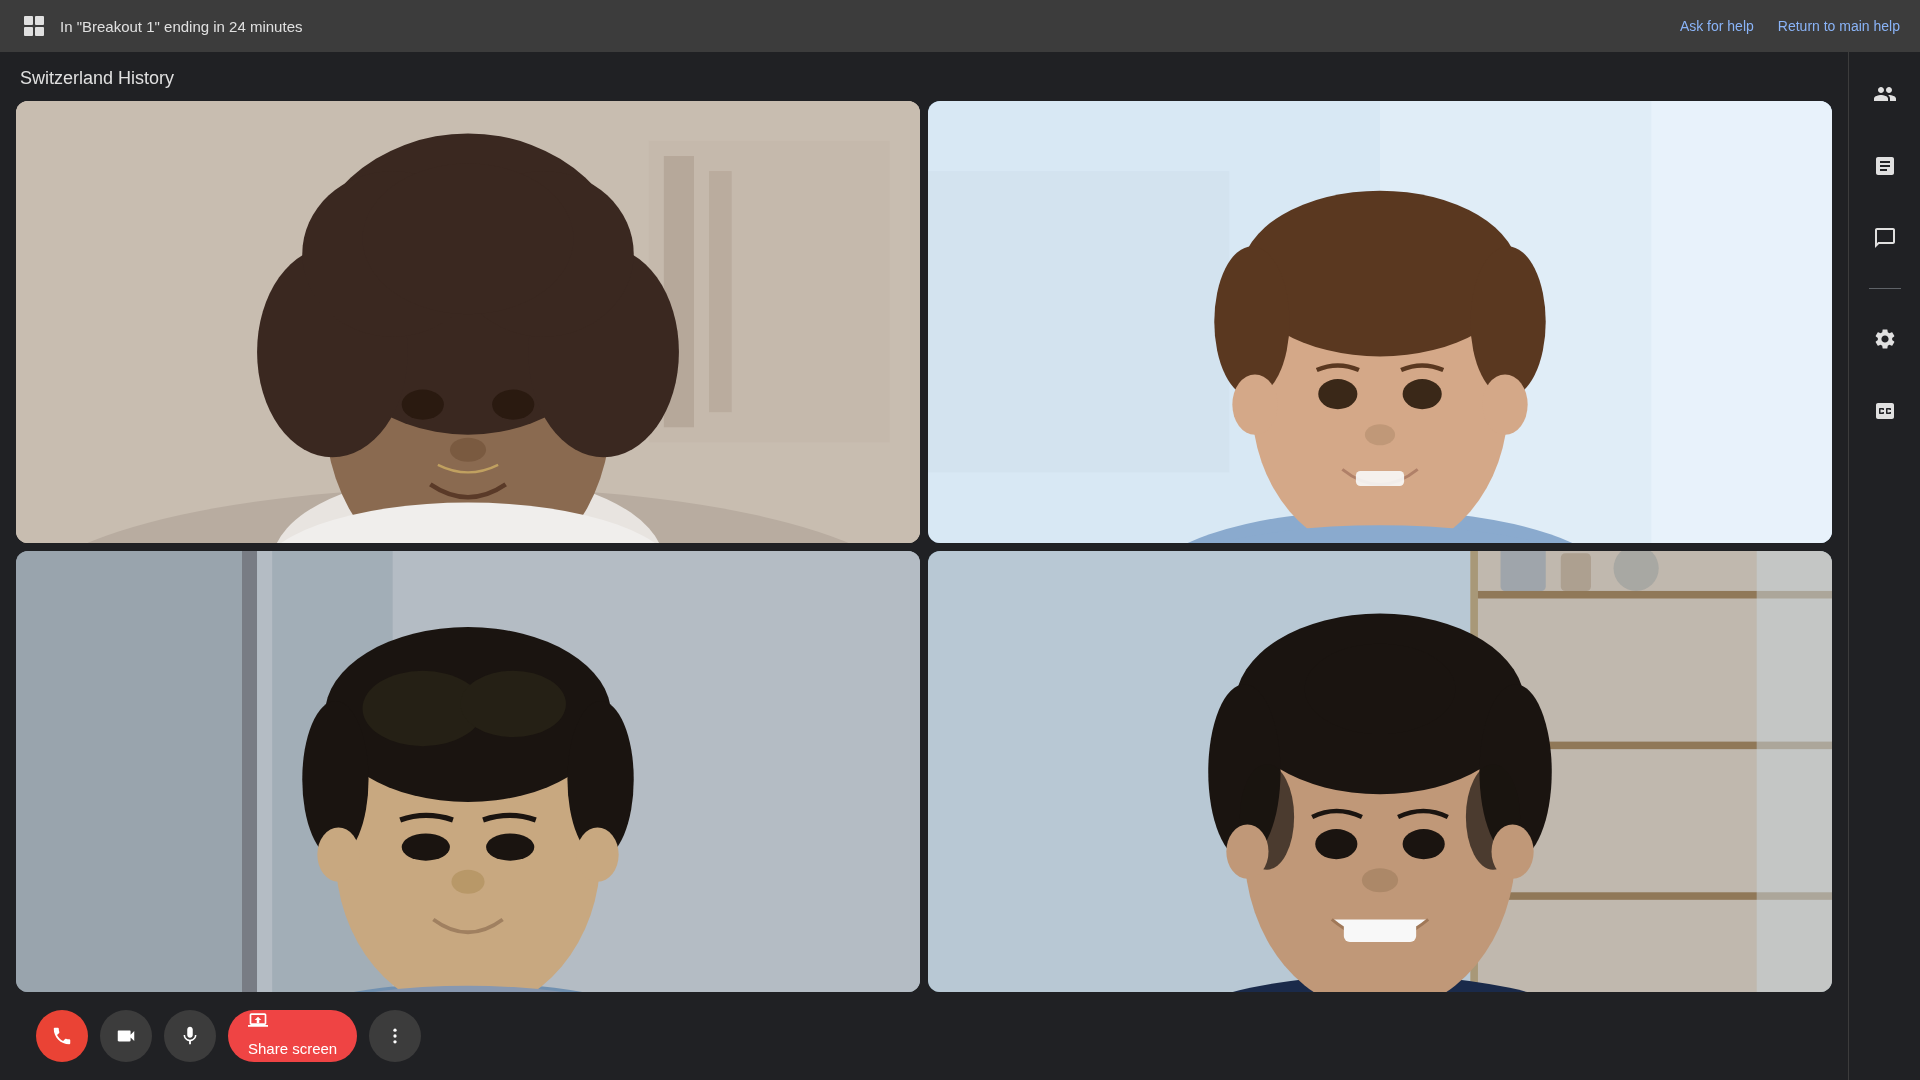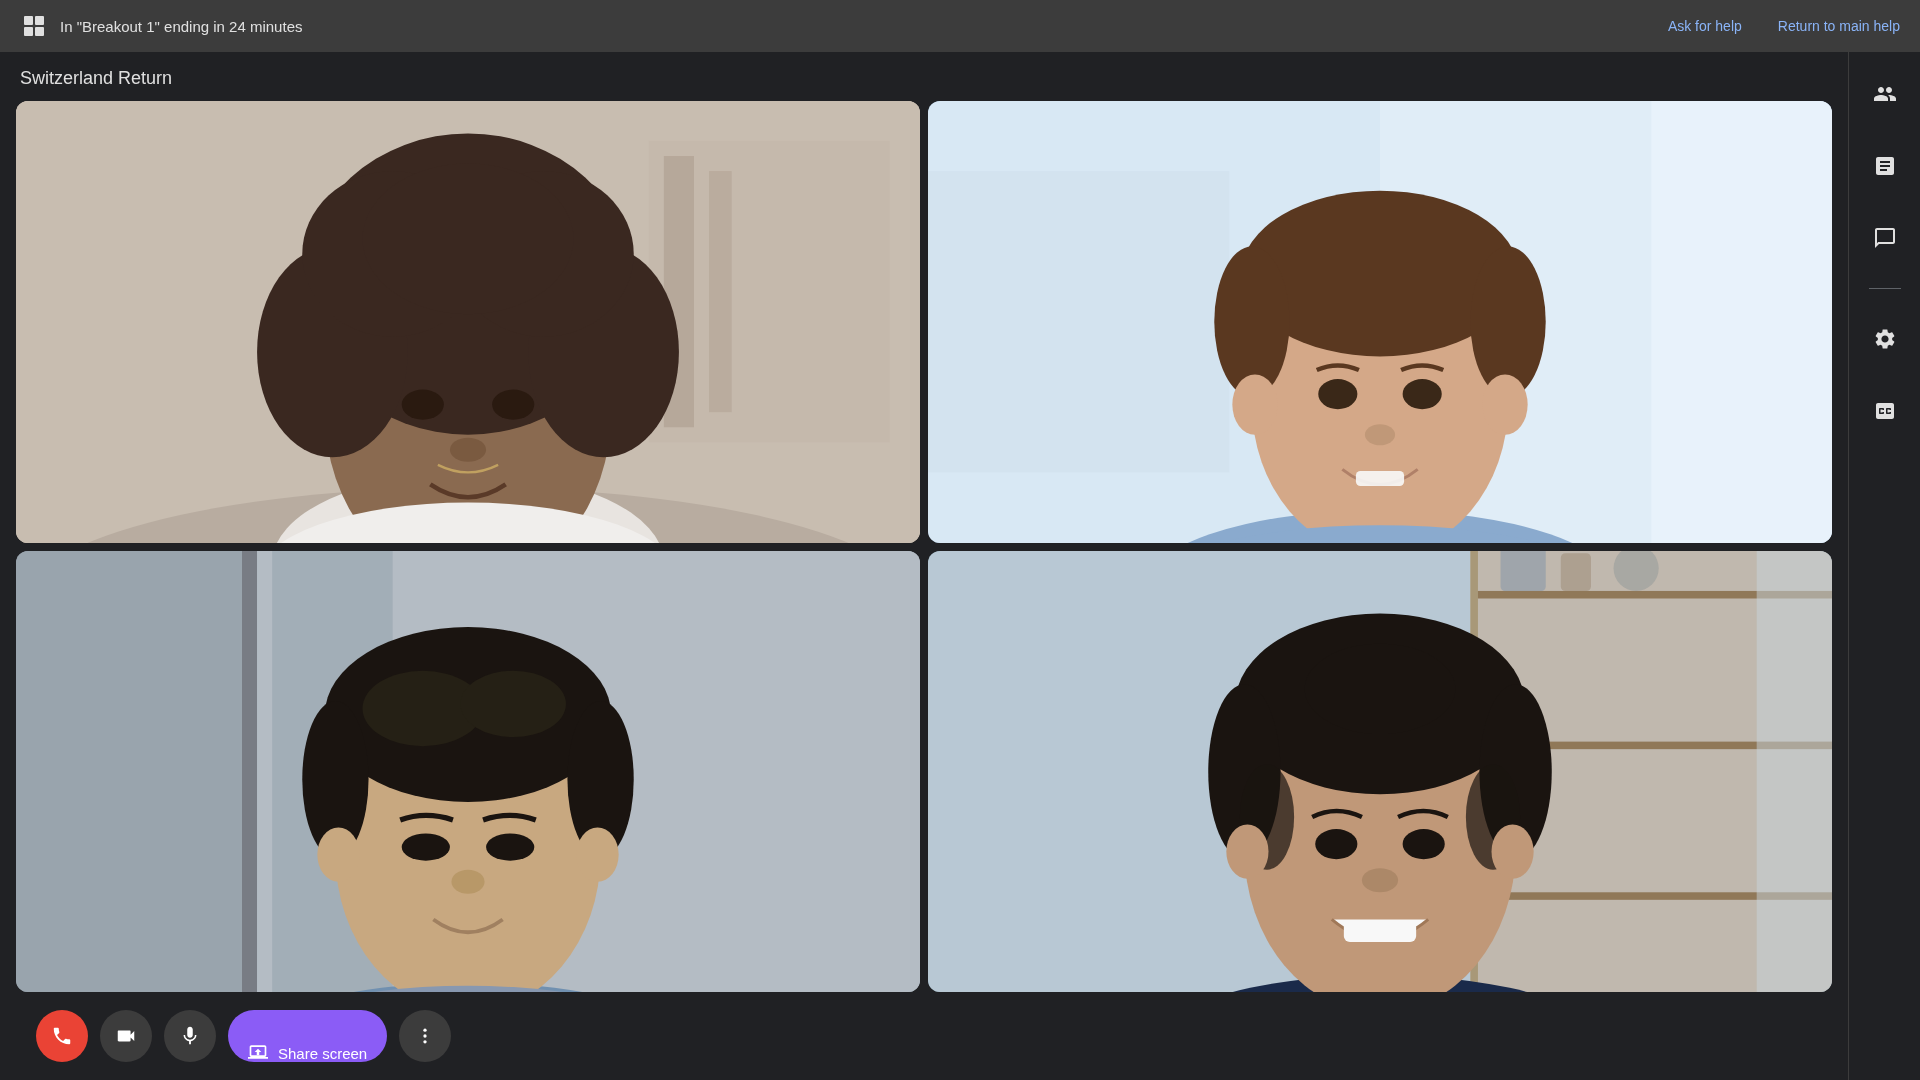--- a/index.html
+++ b/index.html
@@ -42,21 +42,20 @@
     }
     .banner-right {
       display: flex;
       gap: 24px;
     }
     .banner-link {
       font-size: 14px;
       color: #8ab4f8;
       cursor: pointer;
       text-decoration: none;
-      margin-left: 12px;
     }
 
     
     .main-area {
       display: flex;
       flex: 1;
       overflow: hidden;
     }
 
     
@@ -120,32 +119,33 @@
       background: #ea4335;
       color: #fff;
     }
 
     .btn-dark {
       background: #3c3c3c;
       color: #fff;
     }
 
     .btn-share {
-      background: #8b5cf6;
+      background: #ef4444;
       color: #fff;
       border-radius: 26px;
       padding: 0 20px;
       height: 52px;
       border: none;
       cursor: pointer;
       display: flex;
-      align-items: flex-end;
+      align-items: flex-start;
       gap: 10px;
       font-size: 15px;
       font-weight: 500;
+      flex-direction: column;
     }
 
     .btn-more {
       background: #3c3c3c;
       color: #fff;
       width: 52px;
       height: 52px;
       border-radius: 50%;
       border: none;
       cursor: pointer;
@@ -229,21 +229,21 @@
   </div>
   <div class="banner-right">
     <a class="banner-link">Ask for help</a>
     <a class="banner-link">Return to main help</a>
   </div>
 </div>
 
 <div class="main-area">
 
   <div class="content-area">
-    <div class="room-title">Switzerland Return</div>
+    <div class="room-title">Switzerland History</div>
 
     <div class="video-grid">
 
       <div class="video-tile">
         <div class="face-tile tile-bg-1">
           <svg viewBox="0 0 600 400" width="100%" height="100%" preserveAspectRatio="xMidYMid slice">
 
             <rect width="600" height="400" fill="#d4c8bc"></rect>
             <rect x="0" y="0" width="600" height="400" fill="#c8bdb0"></rect>
 

